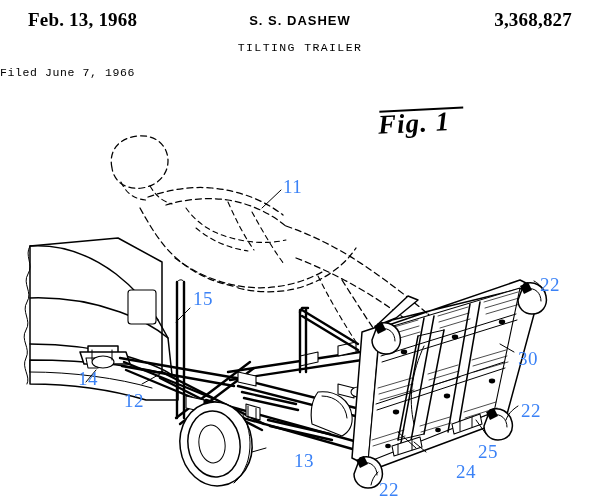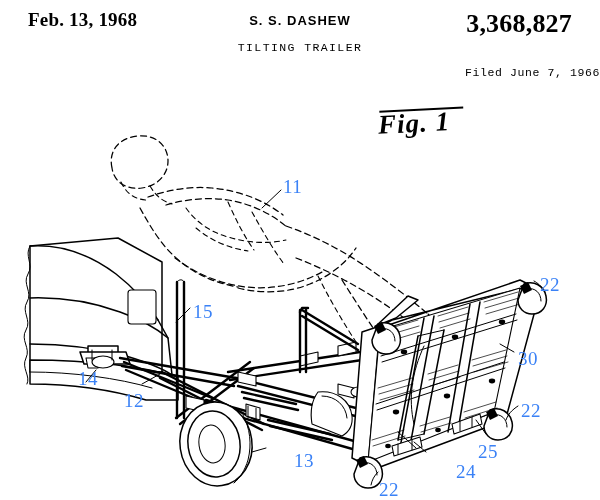--- a/index.html
+++ b/index.html
@@ -33,21 +33,21 @@
     font-size: 19px;
     letter-spacing: 0.2px;
     white-space: nowrap;
   }
   .hdr-patno {
     position: absolute;
     right: 28px;
     top: 9px;
     font-family: "Liberation Serif", serif;
     font-weight: bold;
-    font-size: 26px;
+    font-size: 19px;
     letter-spacing: 0.2px;
     white-space: nowrap;
   }
   .hdr-inventor {
     position: absolute;
     left: 0;
     right: 0;
     top: 13px;
     text-align: center;
     font-family: "Liberation Sans", sans-serif;
@@ -65,21 +65,21 @@
     font-family: "Liberation Mono", monospace;
     font-size: 11.5px;
     letter-spacing: 1.4px;
     white-space: nowrap;
   }
   .hdr-filed {
     position: absolute;
     left: 0;
     right: 0;
     top: 66px;
-    text-align: right;
+    text-align: left;
     font-family: "Liberation Mono", monospace;
     font-size: 11.5px;
     letter-spacing: 0.6px;
     white-space: nowrap;
   }
 
   
   .fig-label {
     position: absolute;
     left: 378px;
@@ -412,21 +412,21 @@
     </g>
 
     <path class="ln-th" d="M514 352 L500 344"></path>
 
   </svg>
 
   <div class="ref big" style="left:283px; top:176px;">11</div>
   <div class="ref big" style="left:124px; top:390px;">12</div>
   <div class="ref big" style="left:254px; top:450px;margin-left:40px;">13</div>
   <div class="ref big" style="left:78px;  top:368px;">14</div>
-  <div class="ref big" style="left:193px; top:301px;text-align:right;">15</div>
+  <div class="ref big" style="left:193px; top:288px;text-align:right;">15</div>
   <div class="ref big" style="left:518px; top:348px;">30</div>
   <div class="ref big" style="left:540px; top:274px;">22</div>
   <div class="ref big" style="left:521px; top:400px;">22</div>
   <div class="ref big" style="left:379px; top:479px;">22</div>
   <div class="ref big" style="left:425px; top:461px;margin-left:31px;">24</div>
   <div class="ref big" style="left:478px; top:441px;">25</div>
 
 </div>
 
 </body></html>

